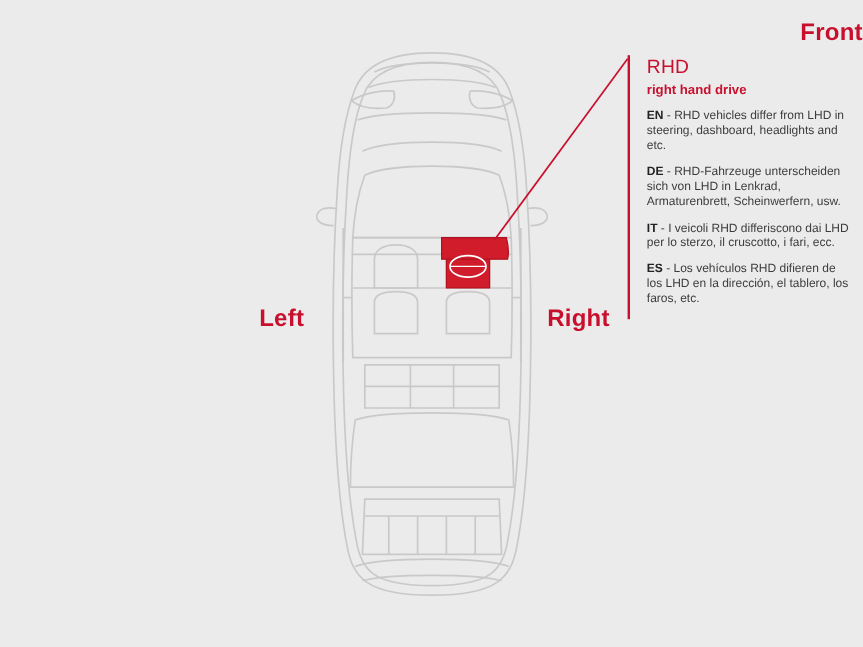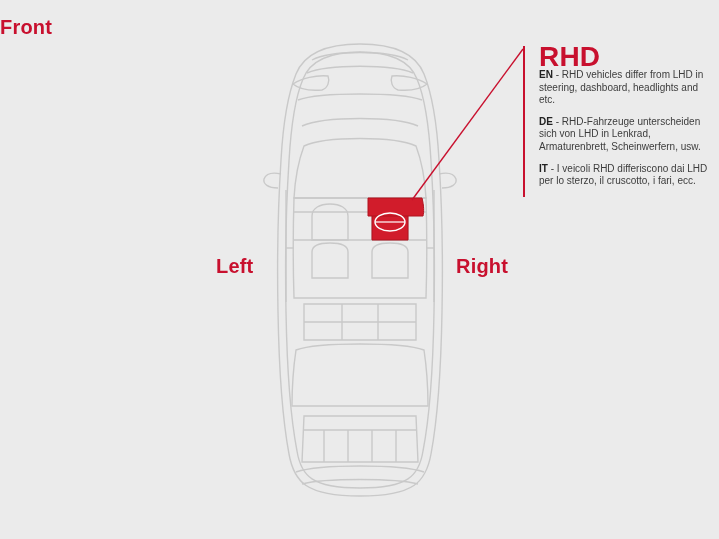--- a/index.html
+++ b/index.html
@@ -22,21 +22,21 @@
 
   
   .orient-label {
     position: absolute;
     color: #c8102e;
     font-weight: bold;
     font-size: 20px;
     letter-spacing: 0.2px;
     white-space: nowrap;
   }
-  #label-front { top: 16px; left: 0; width: 719px; text-align: left; }
+  #label-front { top: 16px; left: 0; width: 719px; text-align: right; }
   #label-rear  { top: 500px; left: 0; width: 719px; text-align: center; }
   #label-left  { top: 255px; left: 216px; }
   #label-right { top: 255px; left: 456px; }
 
   
   .car-wrap {
     position: absolute;
     left: 250px;
     top: 40px;
     width: 220px;
@@ -59,22 +59,22 @@
     position: absolute;
     left: 523px;
     top: 46px;
     width: 186px;
     padding-left: 14px;
     border-left: 2px solid #c8102e;
     box-sizing: border-box;
   }
   .panel-title {
     color: #c8102e;
-    font-weight: bold;
-    font-size: 28px;
+    font-weight: normal;
+    font-size: 16px;
     line-height: 22px;
     margin: 0 0 1px 0;
     letter-spacing: 0.2px;
   }
   .panel-subtitle {
     color: #c8102e;
     font-weight: bold;
     font-size: 11px;
     line-height: 13px;
     margin: 0 0 9px 0;
@@ -193,25 +193,29 @@
   </div>
 
   <div class="callout-line">
     <svg width="190" height="180" viewBox="0 0 190 180" xmlns="http://www.w3.org/2000/svg">
       <line x1="143" y1="9" x2="32" y2="160" stroke="#c8102e" stroke-width="1.4"></line>
     </svg>
   </div>
 
   <div class="panel">
     <div class="panel-title">RHD</div>
+    <div class="panel-subtitle">right hand drive</div>
 
     <p class="desc">
       <span class="lang">EN</span><span> - </span><span>RHD vehicles differ from LHD in steering, dashboard, headlights and etc.</span>
     </p>
     <p class="desc">
       <span class="lang">DE</span><span> - </span><span>RHD-Fahrzeuge unterscheiden sich von LHD in Lenkrad, Armaturenbrett, Scheinwerfern, usw.</span>
     </p>
     <p class="desc">
       <span class="lang">IT</span><span> - </span><span>I veicoli RHD differiscono dai LHD per lo sterzo, il cruscotto, i fari, ecc.</span>
     </p>
+    <p class="desc">
+      <span class="lang">ES</span><span> - </span><span>Los vehículos RHD difieren de los LHD en la dirección, el tablero, los faros, etc.</span>
+    </p>
   </div>
 
 </div>
 
 </body></html>

